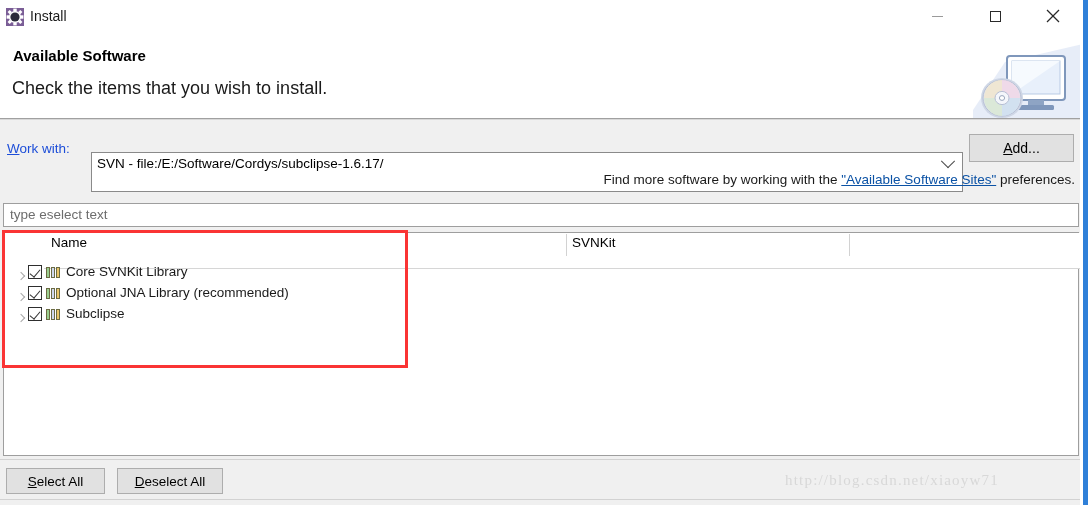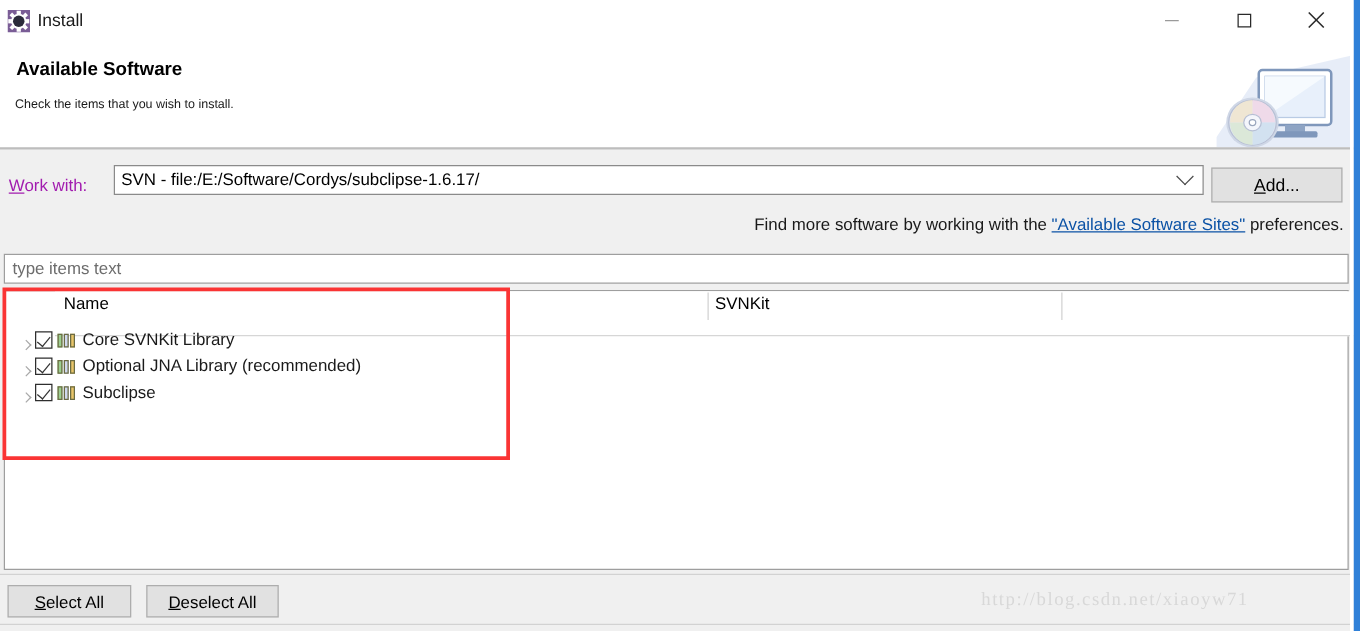--- a/index.html
+++ b/index.html
@@ -77,21 +77,21 @@
     position: absolute;
     left: 13px; top: 15px;
     font-size: 15px;
     font-weight: bold;
     color: #000000;
     white-space: nowrap;
   }
   .header-sub {
     position: absolute;
     left: 12px; top: 46px;
-    font-size: 10px;
+    font-size: 18px;
     color: #1a1a1a;
     white-space: nowrap;
   }
   .header-banner {
     position: absolute;
     right: 0px; top: 0px;
     width: 110px;
     height: 86px;
     overflow: hidden;
   }
@@ -105,29 +105,29 @@
     position: absolute;
     left: 0; top: 119px;
     width: 1083px; height: 1px;
     background: #d8d8d8;
   }
   
   .workwith-label {
     position: absolute;
     left: 7px; top: 141px;
     font-size: 13.5px;
-    color: #a21caf;
+    color: #1d4ed8;
     white-space: nowrap;
   }
   .mn { text-decoration: underline; }
   .combo {
     position: absolute;
-    left: 91px; top: 132px;
+    left: 91px; top: 152px;
     width: 872px;
-    height: 24px;
+    height: 40px;
     background: #ffffff;
     border: 1px solid #8a8a8a;
     box-sizing: border-box;
   }
   .combo-value {
     position: absolute;
     left: 5px; top: 3px;
     font-size: 13.5px;
     color: #000;
     white-space: nowrap;
@@ -422,21 +422,21 @@
   </div>
 
   <div class="add-btn">
       <span class="mn">A</span>
       <span>dd...</span>
     </div>
 
   <div class="findmore"><span>Find more software by working with the </span><a href="#">"Available Software Sites"</a><span> preferences.</span></div>
 
   <div class="filter">
-    <div class="filter-ph">type items text</div>
+    <div class="filter-ph">type eselect text</div>
   </div>
 
   <div class="tree">
     <div class="tree-head">
       <div class="col col-name">Name</div>
       <div class="col-div" style="left:522px"></div>
       <div class="col col-version">SVNKit</div>
       <div class="col-div" style="left:805px"></div>
     </div>
 

